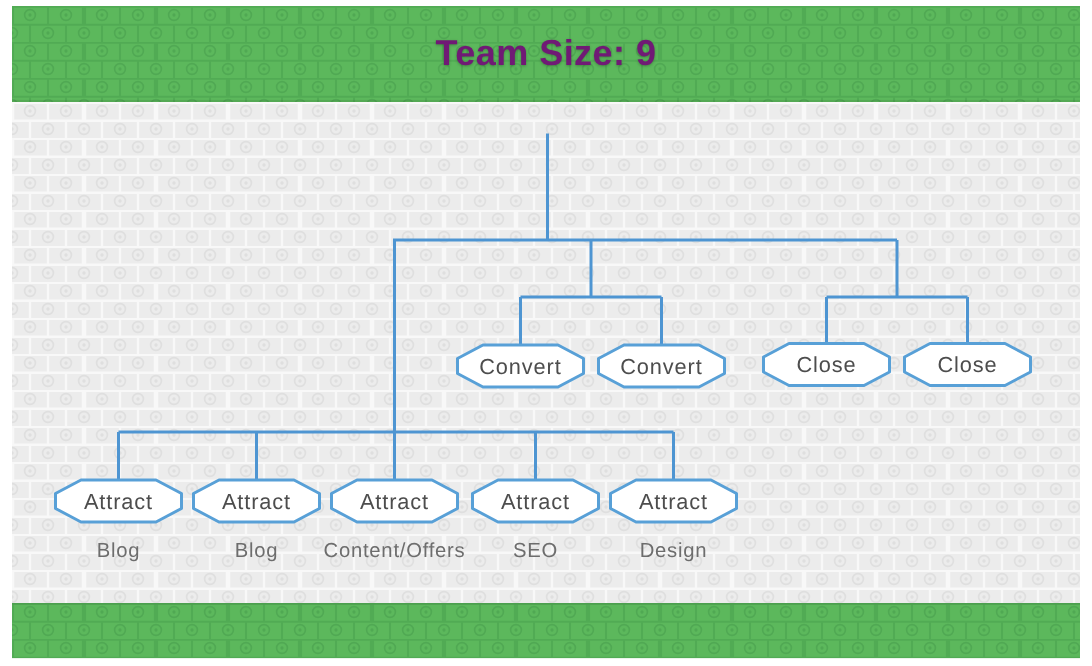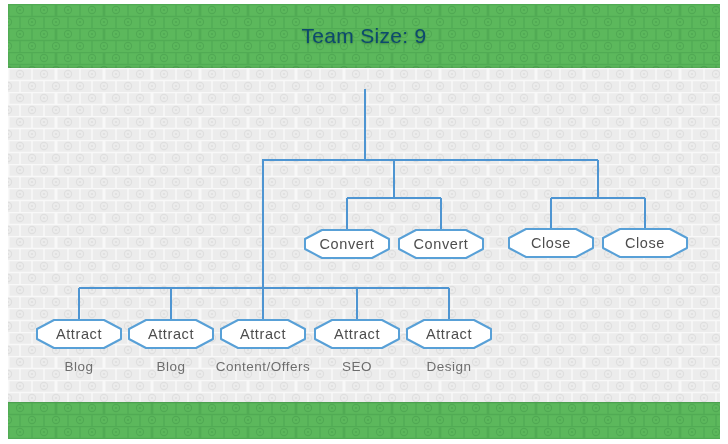--- a/index.html
+++ b/index.html
@@ -9,21 +9,21 @@
   }
   .content{position:absolute;left:8px;top:4px;width:712px;height:435px;}
   .banner{position:absolute;left:0;width:712px;overflow:hidden;}
   .banner-header{top:0;height:64px;}
   .banner-footer{top:398px;height:37px;}
   .canvas{position:absolute;left:0;top:64px;width:712px;height:334px;overflow:hidden;}
   .pattern-svg{position:absolute;left:0;top:0;display:block;}
   .title{
     position:absolute;left:0;top:0;width:100%;height:100%;
     display:flex;align-items:center;justify-content:center;
-    color:#0c4a6e;font-size:21px;font-weight:normal;letter-spacing:.3px;
+    color:#701a75;font-size:24px;font-weight:bold;letter-spacing:.3px;
     text-shadow:0 1px 2px rgba(0,0,0,.28);
   }
   .diagram{position:absolute;left:0;top:0;width:712px;height:435px;}
   .node-label{font-family:"Liberation Sans",sans-serif;font-size:14.5px;letter-spacing:.6px;}
   .node-sublabel{font-family:"Liberation Sans",sans-serif;font-size:13.5px;letter-spacing:.5px;}
 </style>
 </head>
 <body>
 
 <div class="frame">

